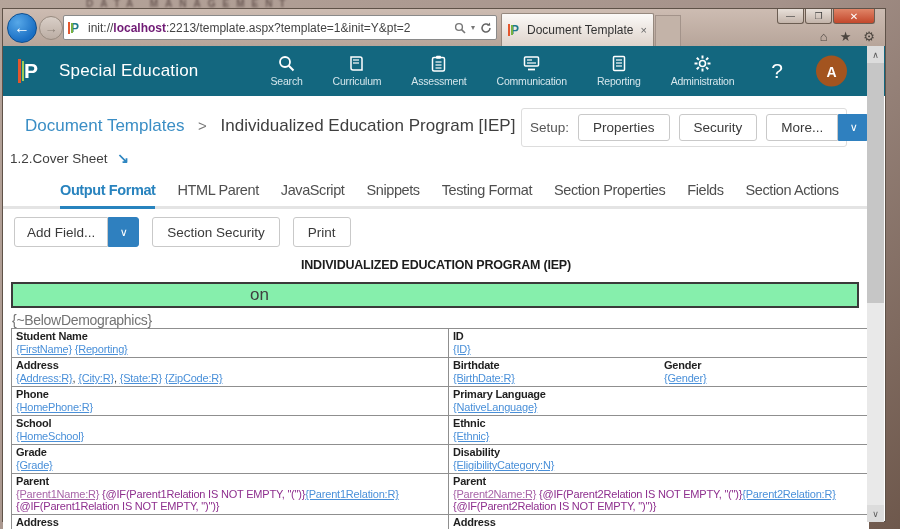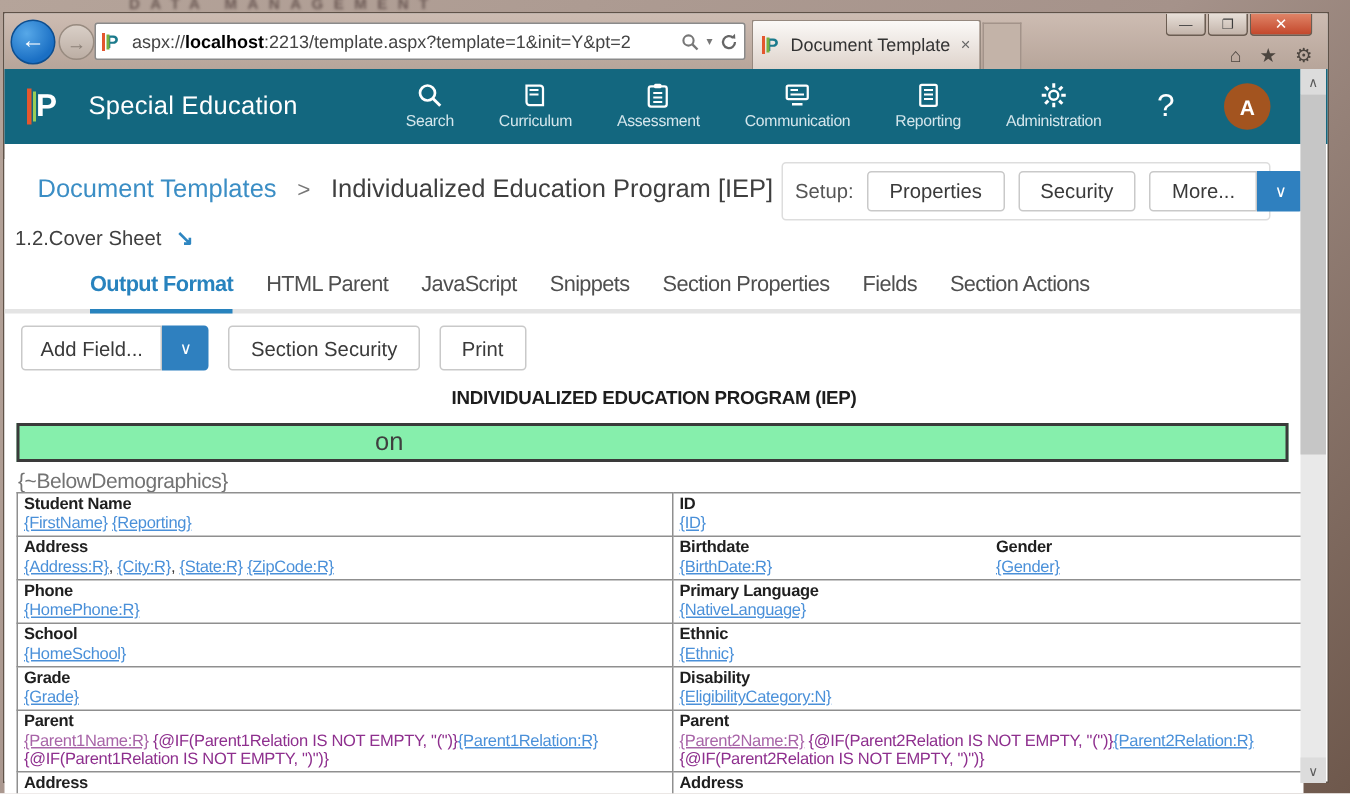--- a/index.html
+++ b/index.html
@@ -26,21 +26,21 @@
              background:radial-gradient(circle at 35% 30%,#57a8e8,#1a6fc4 70%); border:1px solid #0d4e8f; z-index:3;}
   .fwdbtn { left:36px; top:7px; width:24px; height:24px; color:#8d8279; font-size:13px;
             background:linear-gradient(#d9cfc7,#bcaea4); border:1px solid #988b80; }
   .addressbar { position:absolute; left:60px; top:6px; width:434px; height:25px; background:#fff;
                 border:1px solid #8a8a8a; border-radius:2px; display:flex; align-items:center; padding:0 4px; }
   .favicon { width:14px; height:16px; position:relative; display:inline-flex; align-items:center;
              justify-content:center; font-weight:bold; font-size:12px; color:#1b7a8c; }
   .favicon::before { content:""; position:absolute; left:0; top:2px; bottom:2px; width:2px; background:#e4572e; }
   .favicon::after  { content:""; position:absolute; left:3px; top:3px; bottom:3px; width:1.5px; background:#76b041; }
   .urltext { flex:1; font-size:12px; color:#444; margin-left:6px; white-space:nowrap; overflow:hidden; }
-  .urltext b { color:#000000; }
+  .urltext b { color:#701a75; }
   .baricons { display:flex; align-items:center; gap:5px; color:#777; }
   .caret { font-size:8px; color:#777; }
   .tab { position:absolute; left:498px; top:4px; width:153px; height:33px;
          background:linear-gradient(#fbf9f7,#ded3cb); border:1px solid #95887e; border-bottom:none;
          border-radius:2px 2px 0 0; display:flex; align-items:center; padding:0 6px; }
   .tabtitle { font-size:12px; color:#333; margin-left:5px; white-space:nowrap; overflow:hidden; flex:1; }
   .tabclose { font-size:11px; color:#666; margin-left:4px; }
   .tabstub { position:absolute; left:652px; top:6px; width:26px; height:31px; background:#c3b3a8;
              border:1px solid #a3938a; border-bottom:none; }
   .chromeicons { position:absolute; right:10px; top:20px; display:flex; gap:12px; font-size:13px; color:#4c453f; }
@@ -129,21 +129,21 @@
     <div class="titlebar">
       <div class="winbtns">
         <div class="winbtn min">—</div>
         <div class="winbtn max">❐</div>
         <div class="winbtn close">✕</div>
       </div>
       <div class="navcircle backbtn">←</div>
       <div class="navcircle fwdbtn">→</div>
       <div class="addressbar">
         <span class="favicon">P</span>
-        <span class="urltext"><span>aspx://</span><b>localhost</b><span>:2213/template.aspx?template=1&amp;init=Y&amp;pt=2</span></span>
+        <span class="urltext"><span>init://</span><b>localhost</b><span>:2213/template.aspx?template=1&amp;init=Y&amp;pt=2</span></span>
         <span class="baricons">
           <svg width="12" height="12" viewBox="0 0 12 12">
               <circle cx="5" cy="5" r="3.4" fill="none" stroke="#777" stroke-width="1.4"></circle>
               <line x1="7.6" y1="7.6" x2="11" y2="11" stroke="#777" stroke-width="1.6"></line>
             </svg>
           <span class="caret">▾</span>
           <svg width="12" height="12" viewBox="0 0 12 12">
               <path d="M10 6a4 4 0 1 1-1.2-2.8" fill="none" stroke="#666" stroke-width="1.5"></path>
               <path d="M10 0.5 L10.2 3.8 L7 3.4 Z" fill="#666"></path>
             </svg>
@@ -250,20 +250,21 @@
       <div class="sectionlink">
         <span>1.2.Cover Sheet</span>
         <span class="arr">↘</span>
       </div>
 
       <div class="tabsrow">
         <span class="ptab active">Output Format</span>
         <span class="ptab">HTML Parent</span>
         <span class="ptab">JavaScript</span>
         <span class="ptab">Snippets</span>
+        <span class="ptab">Testing Format</span>
         <span class="ptab">Section Properties</span>
         <span class="ptab">Fields</span>
         <span class="ptab">Section Actions</span>
       </div>
 
       <div class="toolbar">
         <span class="splitgrp">
           <span class="btn">Add Field...</span>
           <span class="bluechev">∨</span>
         </span>

